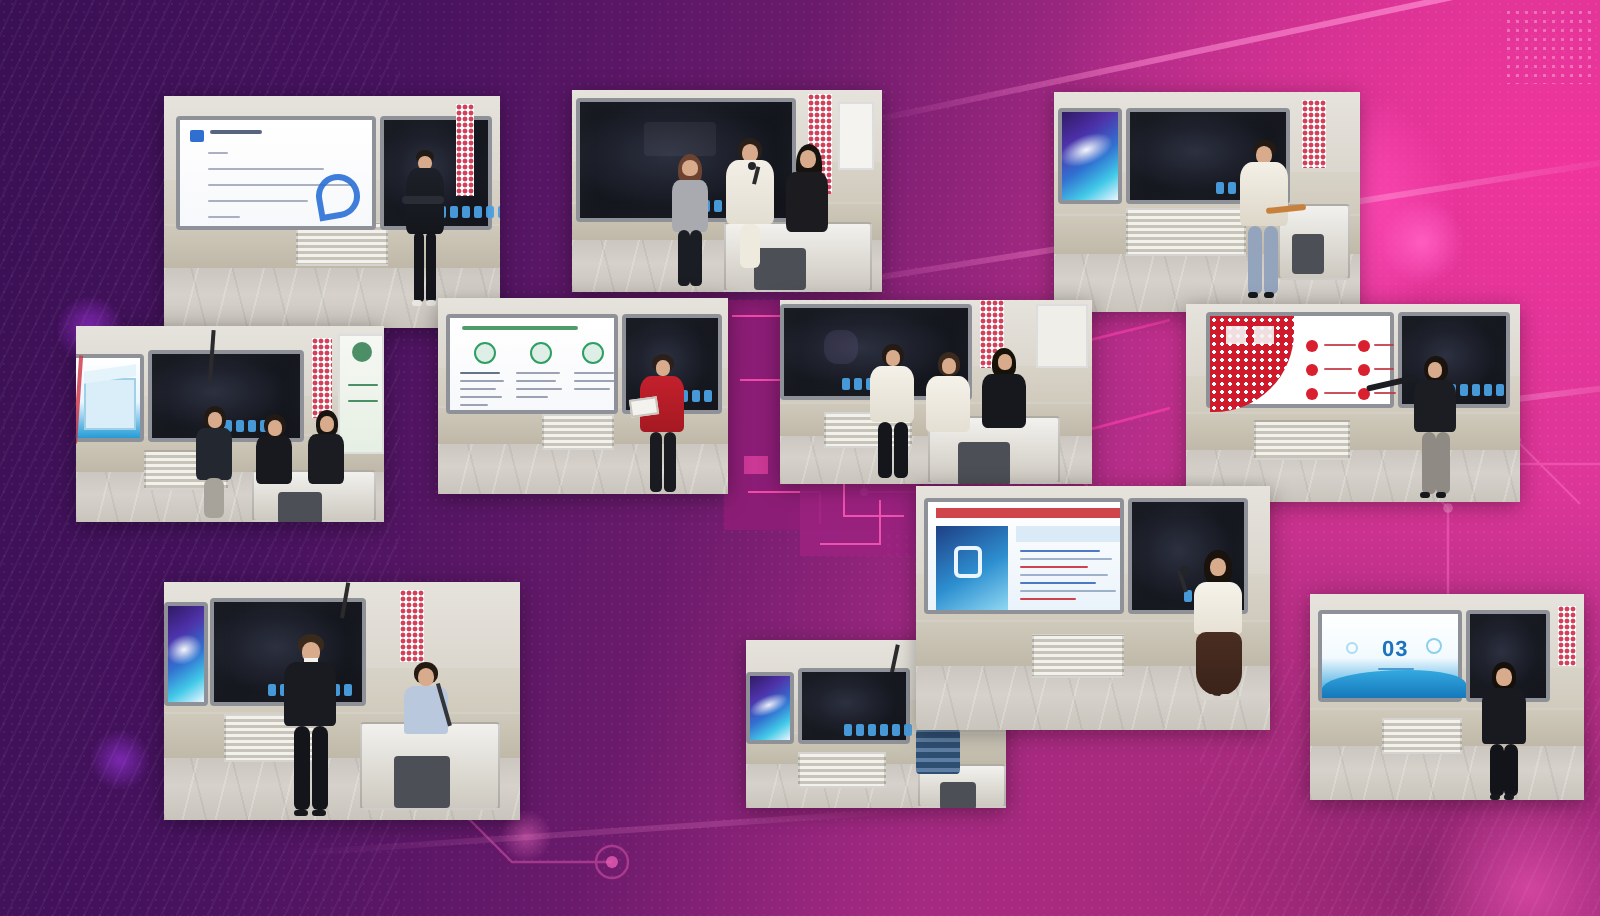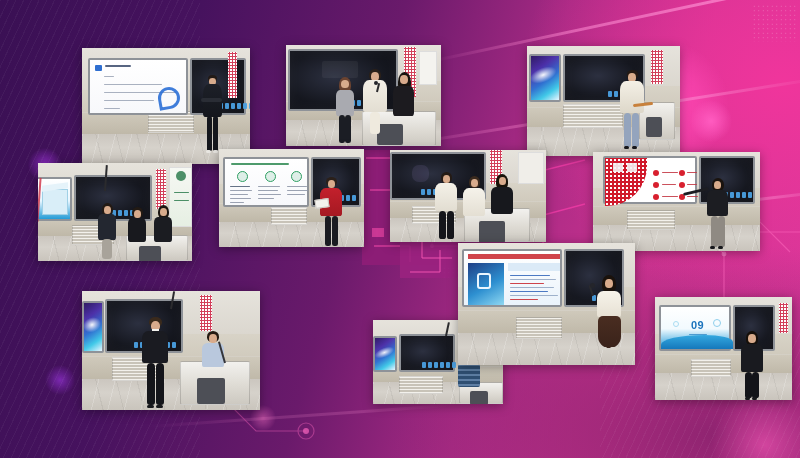--- a/index.html
+++ b/index.html
@@ -658,21 +658,21 @@
       <div class="wall-top"></div>
         <div class="wall-mid"></div>
       <div class="cabinets"></div>
         <div class="floor"></div>
       <div class="vent" style="left:36px; top:62px; width:40px; height:18px;"></div>
 
       <div class="screen slide-cyan" style="left:4px; top:8px; width:72px; height:46px; background:linear-gradient(180deg,#ffffff 0%,#f2fafe 52%,#1e9ad8 100%);">
         <div style="position:absolute;left:0;bottom:0;width:72px;height:14px;
                     background:linear-gradient(180deg,#34a9e0,#1578bb);
                     border-radius:60% 40% 0 0 / 70% 50% 0 0;"></div>
-        <div style="position:absolute;left:30px;top:12px;color:#1b74bd;font-size:11px;font-weight:bold;letter-spacing:.5px;">09</div>
+        <div style="position:absolute;left:30px;top:12px;color:#1b74bd;font-size:11px;font-weight:bold;letter-spacing:.5px;">03</div>
         <div class="tline sm" style="left:28px; top:27px; width:18px; background:#3a8fc9;"></div>
         <div style="position:absolute;left:52px;top:12px;width:8px;height:8px;border:1px solid #8fcfec;border-radius:50%;"></div>
         <div style="position:absolute;left:12px;top:14px;width:6px;height:6px;border:1px solid #a9dcf2;border-radius:50%;"></div>
       </div>
       <div class="screen dark" style="left:78px; top:8px; width:42px; height:46px;"></div>
       <div class="poster-red" style="left:124px; top:6px; width:9px; height:30px;"></div>
       <div class="person" style="left:84px; top:34px; width:26px; height:68px;">
         <div class="hair" style="left:7px; top:0; width:12px; height:14px; background:#16100a; border-radius:50% 50% 36% 36%;"></div>
         <div class="head" style="left:9px; top:3px; width:8px; height:9px;"></div>
         <div class="torso" style="left:2px; top:13px; width:22px; height:28px; background:#191a1f; border-radius:26% 26% 8% 8%;"></div>

